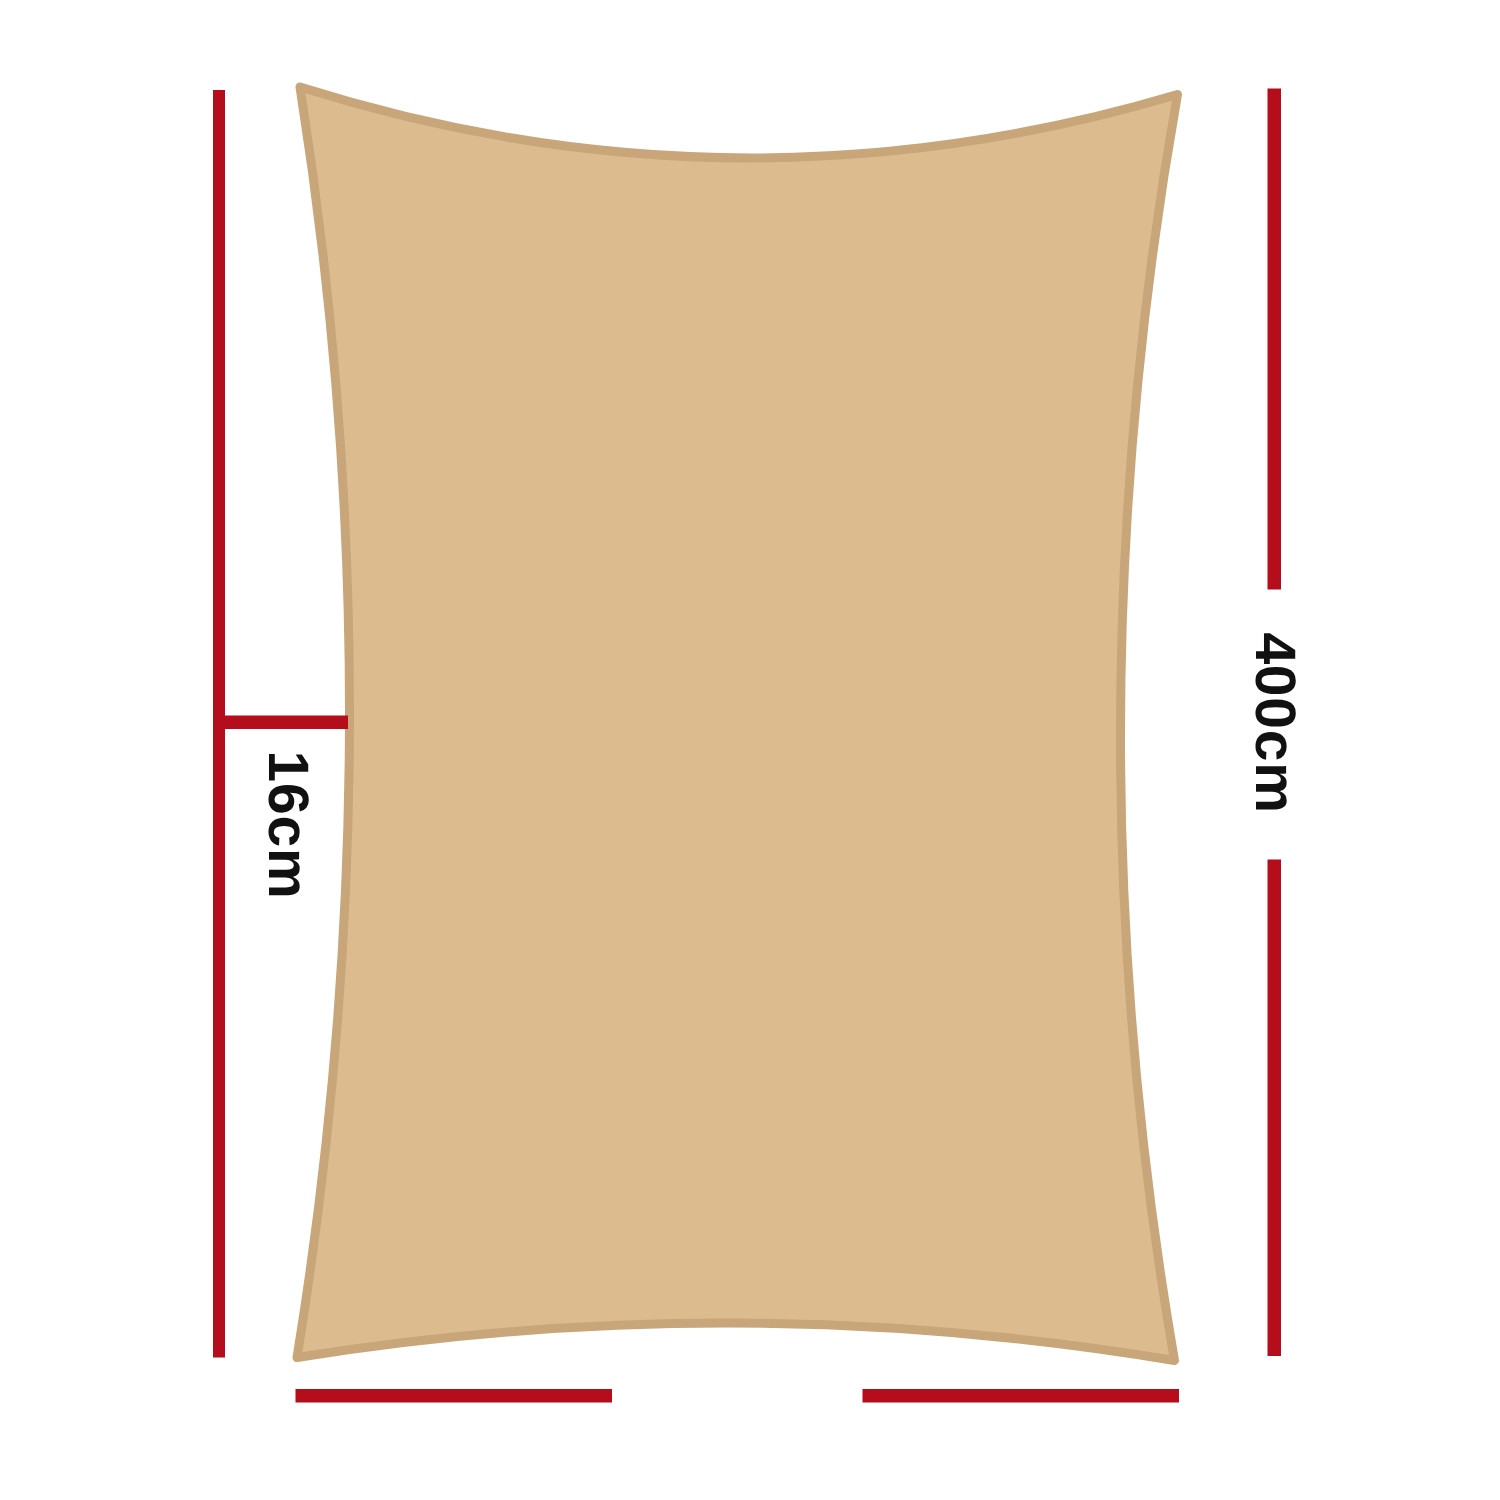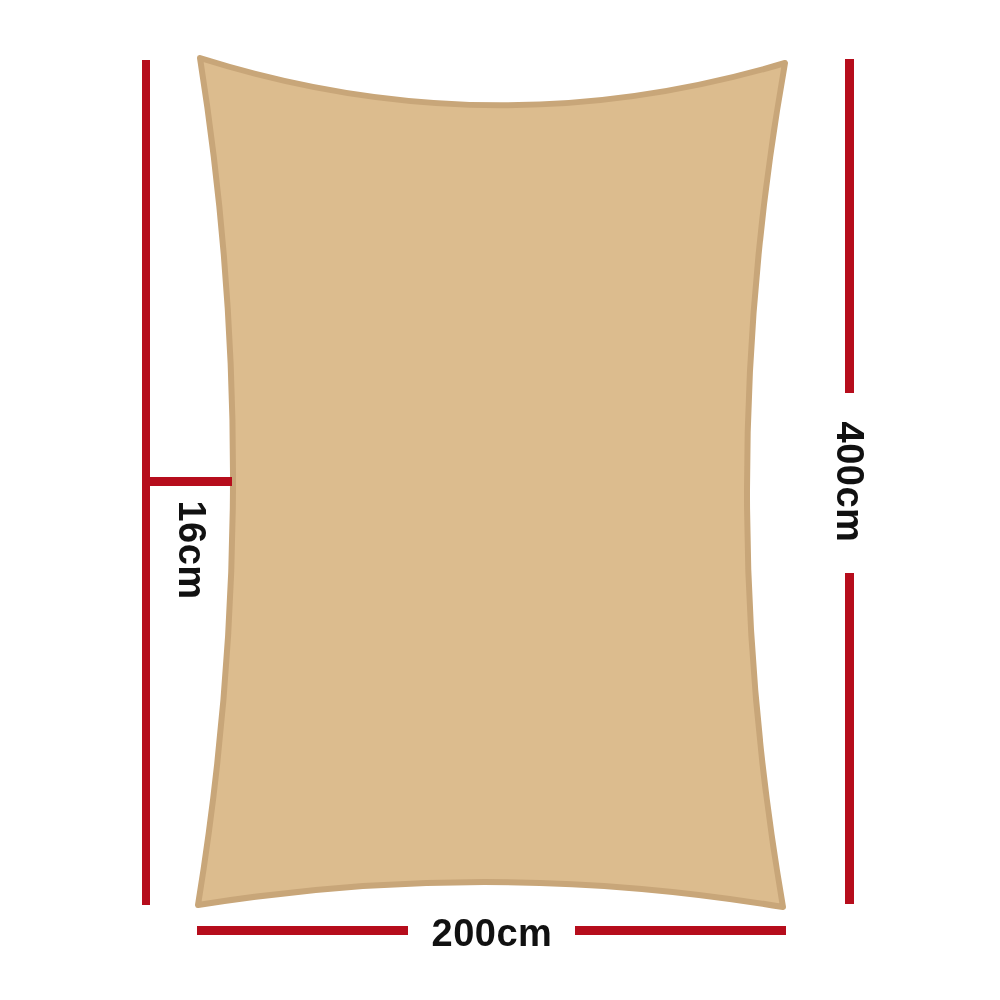--- a/index.html
+++ b/index.html
@@ -52,15 +52,14 @@
   <div class="dim-line line-right-top"></div>
   <div class="dim-line line-right-bottom"></div>
 
   <div class="dim-line line-bottom-left"></div>
   <div class="dim-line line-bottom-right"></div>
 
   <div class="dim-label rotated label-edge-drop">16cm</div>
 
   <div class="dim-label rotated label-height">400cm</div>
 
-  <div class="dim-label label-width">200cm</div>
 
 </div>
 
 </body></html>

